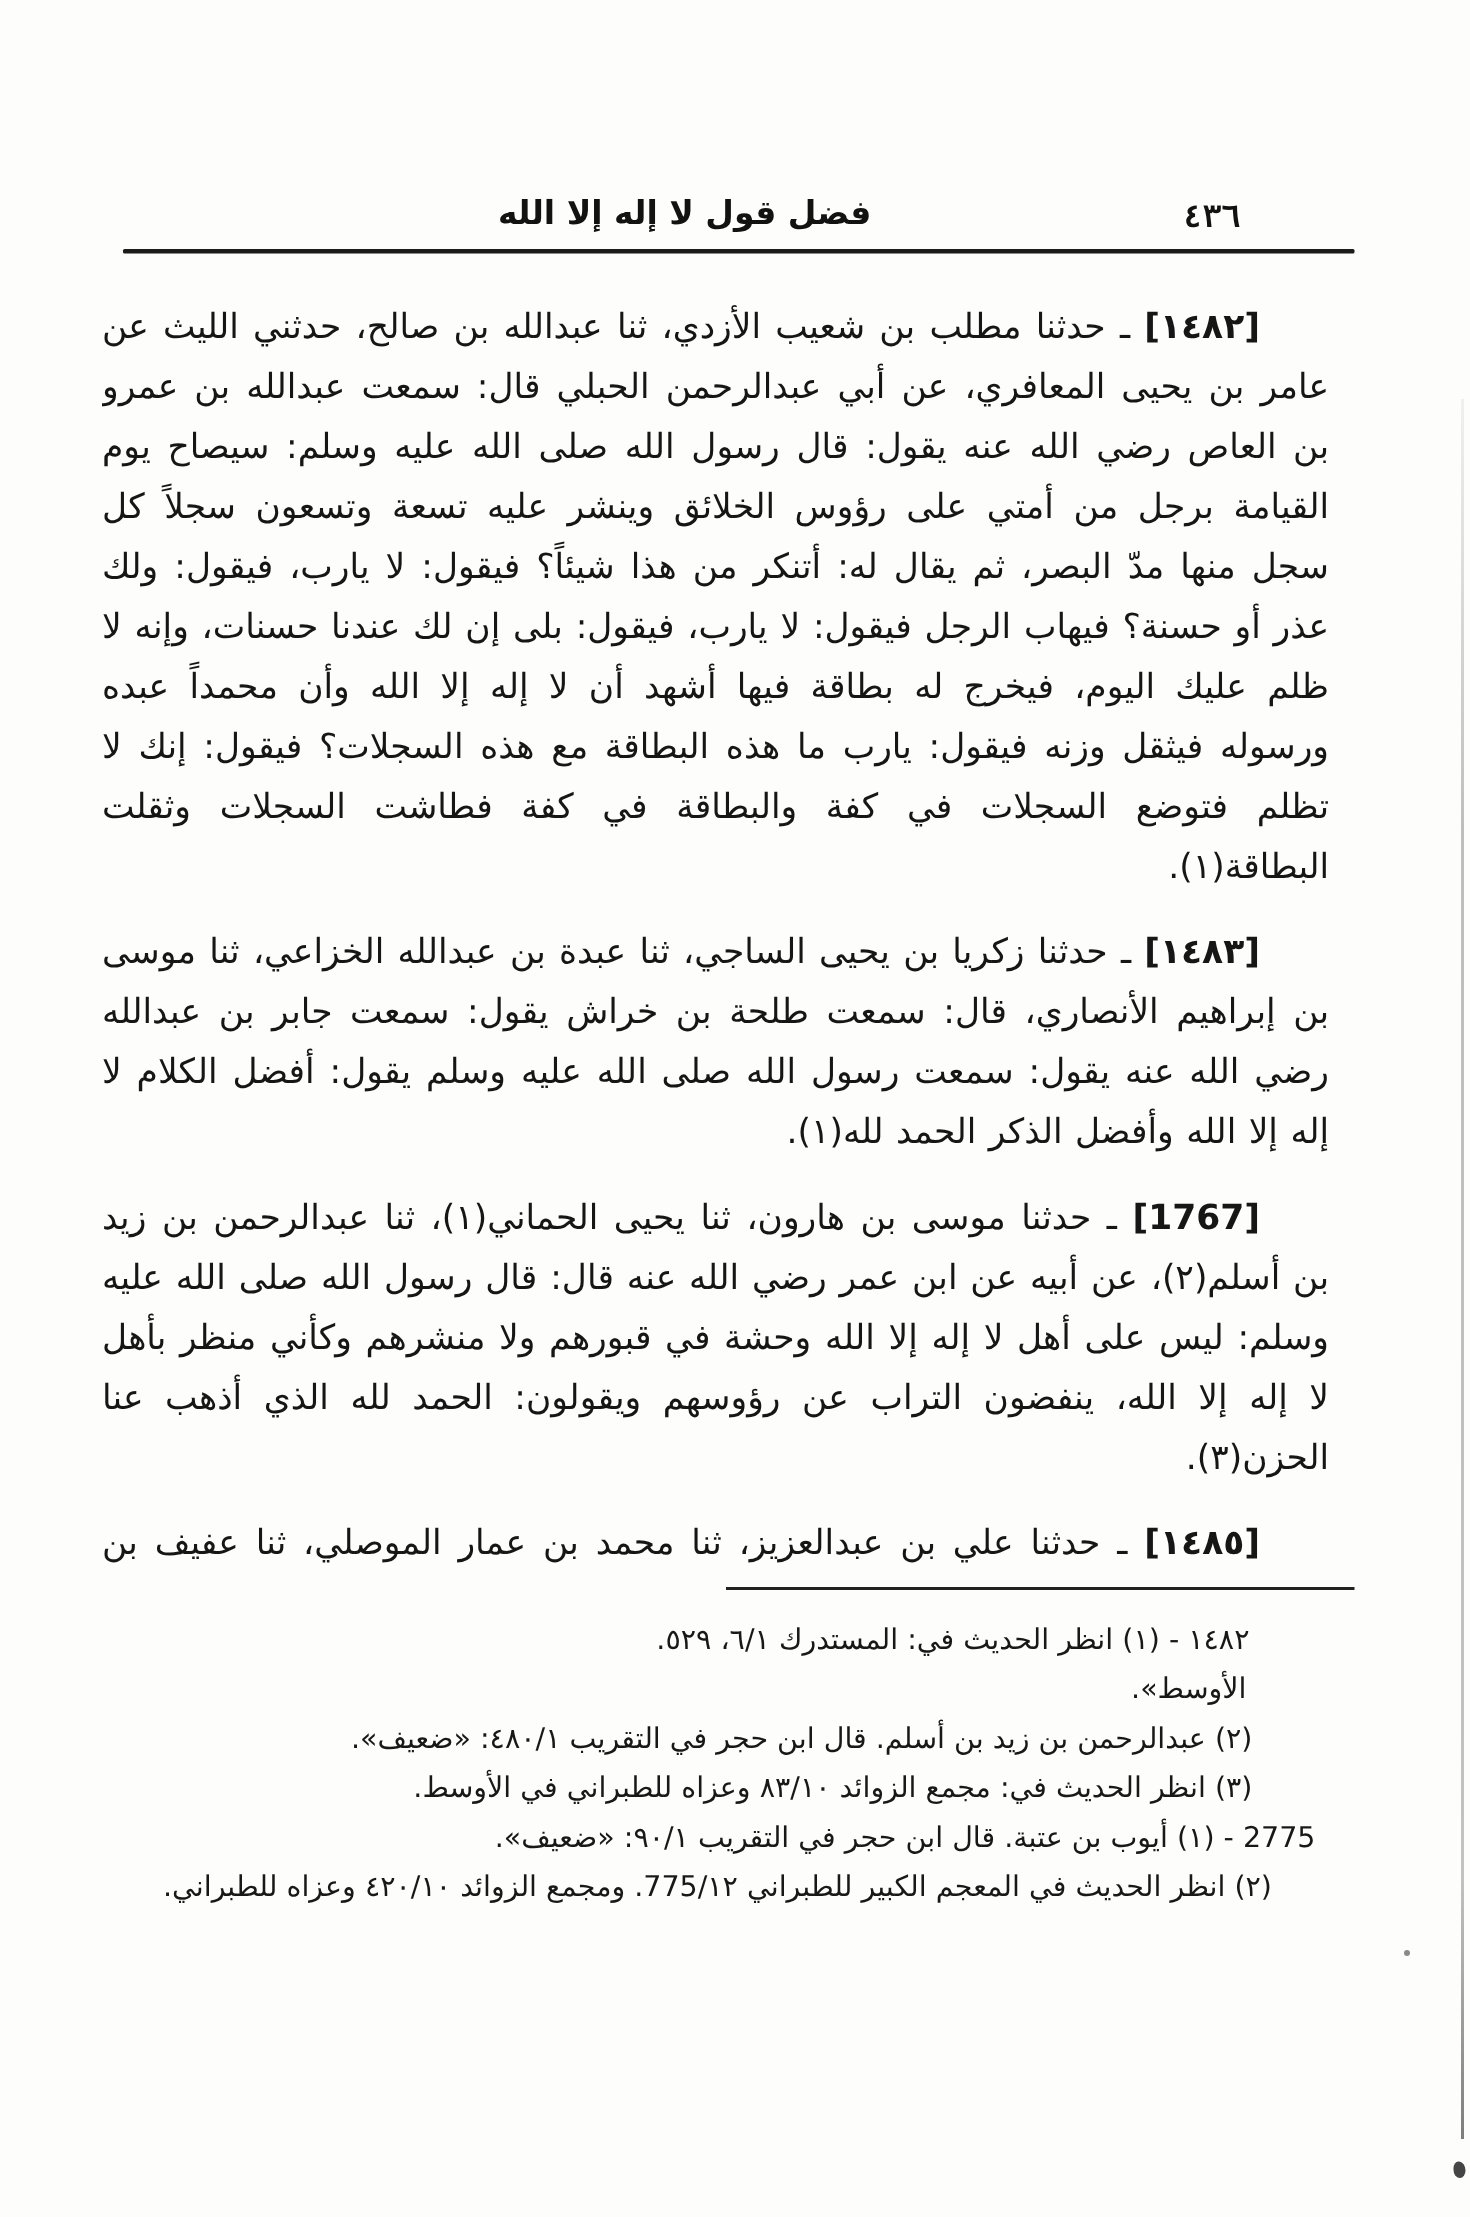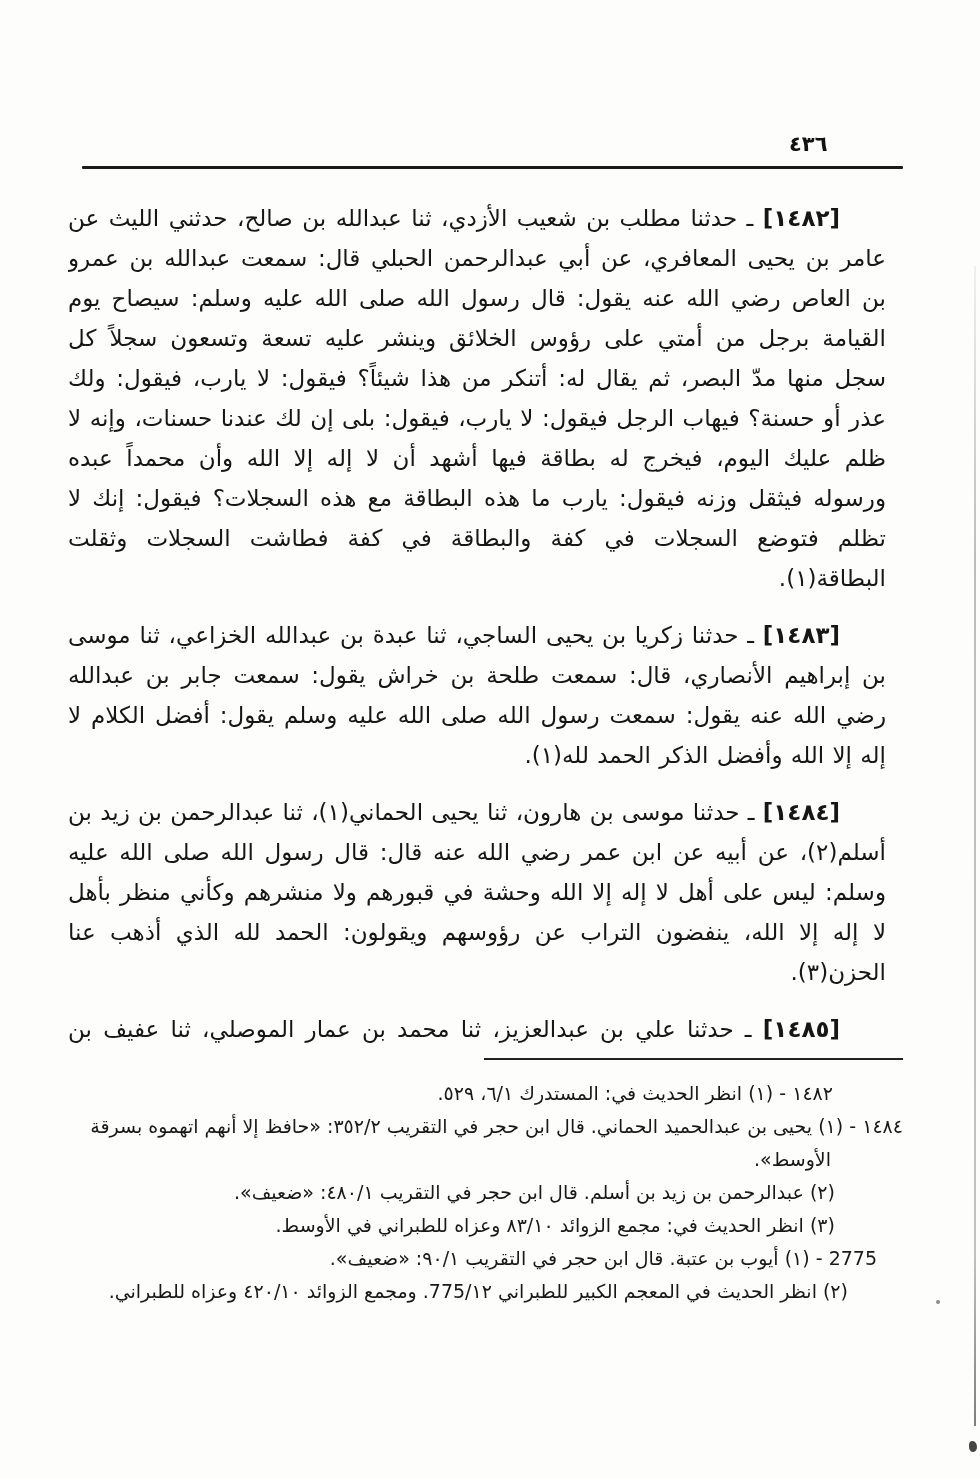--- a/index.html
+++ b/index.html
@@ -30,20 +30,21 @@
   }
   .page-number {
     position: absolute;
     top: 132px;
     left: 789px;
     font-size: 21px;
     font-weight: 700;
     letter-spacing: 2px;
     color: #121212;
     direction: rtl;
+    font-family: Liberation Mono, monospace;
   }
   .header-rule {
     position: absolute;
     top: 166px;
     left: 82px;
     width: 821px;
     height: 3px;
     background: #1b1b1b;
     border-radius: 1px;
   }
@@ -126,46 +127,46 @@
     height: 4px;
     background: #8a8a8a;
     border-radius: 50%;
   }
 </style>
 </head>
 <body>
 
 <div class="page" dir="rtl">
 
+  <span class="header-title">فضل قول لا إله إلا الله</span>
   <span class="page-number">٤٣٦</span>
   <div class="header-rule"></div>
 
   <div class="body-block" dir="rtl">
     <p class="para">
       <span class="marker">[١٤٨٢]</span>
       <span>ـ حدثنا مطلب بن شعيب الأزدي، ثنا عبدالله بن صالح، حدثني الليث عن عامر بن يحيى المعافري، عن أبي عبدالرحمن الحبلي قال: سمعت عبدالله بن عمرو بن العاص رضي الله عنه يقول: قال رسول الله صلى الله عليه وسلم: سيصاح يوم القيامة برجل من أمتي على رؤوس الخلائق وينشر عليه تسعة وتسعون سجلاً كل سجل منها مدّ البصر، ثم يقال له: أتنكر من هذا شيئاً؟ فيقول: لا يارب، فيقول: ولك عذر أو حسنة؟ فيهاب الرجل فيقول: لا يارب، فيقول: بلى إن لك عندنا حسنات، وإنه لا ظلم عليك اليوم، فيخرج له بطاقة فيها أشهد أن لا إله إلا الله وأن محمداً عبده ورسوله فيثقل وزنه فيقول: يارب ما هذه البطاقة مع هذه السجلات؟ فيقول: إنك لا تظلم فتوضع السجلات في كفة والبطاقة في كفة فطاشت السجلات وثقلت البطاقة(١).</span>
     </p>
     <p class="para">
       <span class="marker">[١٤٨٣]</span>
       <span>ـ حدثنا زكريا بن يحيى الساجي، ثنا عبدة بن عبدالله الخزاعي، ثنا موسى بن إبراهيم الأنصاري، قال: سمعت طلحة بن خراش يقول: سمعت جابر بن عبدالله رضي الله عنه يقول: سمعت رسول الله صلى الله عليه وسلم يقول: أفضل الكلام لا إله إلا الله وأفضل الذكر الحمد لله(١).</span>
     </p>
     <p class="para">
-      <span class="marker">[١٤٨٤]</span>
+      <span class="marker">[1767]</span>
       <span>ـ حدثنا موسى بن هارون، ثنا يحيى الحماني(١)، ثنا عبدالرحمن بن زيد بن أسلم(٢)، عن أبيه عن ابن عمر رضي الله عنه قال: قال رسول الله صلى الله عليه وسلم: ليس على أهل لا إله إلا الله وحشة في قبورهم ولا منشرهم وكأني منظر بأهل لا إله إلا الله، ينفضون التراب عن رؤوسهم ويقولون: الحمد لله الذي أذهب عنا الحزن(٣).</span>
     </p>
     <p class="para">
       <span class="marker">[١٤٨٥]</span>
       <span>ـ حدثنا علي بن عبدالعزيز، ثنا محمد بن عمار الموصلي، ثنا عفيف بن سالم، عن أيوب بن عتبة(١)، عن عطاء، عن ابن عمر رضي الله عنه، أن رسول الله صلى الله عليه وسلم قال: من قال لا إله إلا الله كان له بها عهد عند الله عز وجل(٢).</span>
     </p>
   </div>
 
   <div class="fn-rule"></div>
   <div class="footnotes" dir="rtl">
     <div class="fn-line fn-indent-entry">١٤٨٢ - (١) انظر الحديث في: المستدرك ٦/١، ٥٢٩.</div>
-    <div class="fn-line fn-indent-none">١٤٨٤ - (١) يحيى بن عبدالحميد الحماني. قال ابن حجر في التقريب ٣٥٢/٢: «حافظ إلا أنهم اتهموه بسرقة</div>
     <div class="fn-line fn-indent-cont">الأوسط».</div>
     <div class="fn-line fn-indent-sub">(٢) عبدالرحمن بن زيد بن أسلم. قال ابن حجر في التقريب ٤٨٠/١: «ضعيف».</div>
     <div class="fn-line fn-indent-sub">(٣) انظر الحديث في: مجمع الزوائد ٨٣/١٠ وعزاه للطبراني في الأوسط.</div>
     <div class="fn-line fn-indent-small">2775 - (١) أيوب بن عتبة. قال ابن حجر في التقريب ٩٠/١: «ضعيف».</div>
     <div class="fn-line fn-indent-mid">(٢) انظر الحديث في المعجم الكبير للطبراني 775/١٢. ومجمع الزوائد ٤٢٠/١٠ وعزاه للطبراني.</div>
   </div>
 
   <div class="scan-edge"></div>
   <div class="scan-speck"></div>
   <div class="scan-speck-small"></div>

